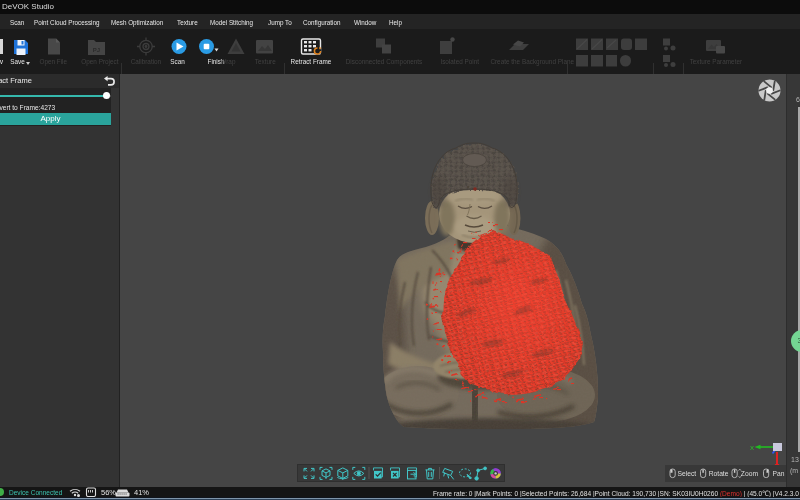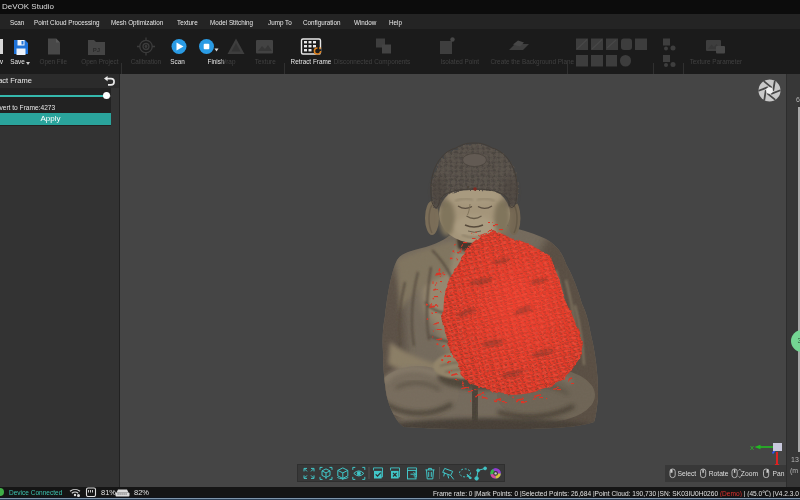--- a/index.html
+++ b/index.html
@@ -135,21 +135,21 @@
   <div class="tlabel dis" style="left:53px"><i>Open File</i></div>
   <div class="tlabel dis" style="left:100px"><i>Open Project</i></div>
   <div class="tsep" style="left:121px"></div>
   <div class="tlabel dis" style="left:146px"><i>Calibration</i></div>
   <div class="tlabel" style="left:178px"><i>Scan</i></div>
   <div class="tlabel" style="left:216px"><i>Finish</i></div>
   <div class="tlabel dis" style="left:228px"><i>Wrap</i></div>
   <div class="tlabel dis" style="left:265px"><i>Texture</i></div>
   <div class="tsep" style="left:284px"></div>
   <div class="tlabel" style="left:311px"><i>Retract Frame</i></div>
-  <div class="tlabel dis" style="left:372px"><i>Disconnected Components</i></div>
+  <div class="tlabel dis" style="left:384px"><i>Disconnected Components</i></div>
   <div class="tlabel dis" style="left:460px"><i>Isolated Point</i></div>
   <div class="tlabel dis" style="left:532px"><i>Create the Background Plane</i></div>
   <div class="tsep" style="left:567px"></div>
   <div class="tsep" style="left:653px"></div>
   <div class="tsep" style="left:683px"></div>
   <div class="tlabel dis" style="left:716px"><i>Texture Parameter</i></div>
 </div>
 <div class="abs" id="leftpanel">
   <div class="abs" style="left:0;top:0;width:119px;height:14px;background:#2b2b2b;overflow:hidden;">
     <div class="abs" style="left:-16px;top:0;width:140px;font-size:7.5px;color:#e8e8e8;line-height:14px;">Retract Frame</div>
@@ -539,19 +539,19 @@
       <path d="M3.8,6.2 a5.5,5.5 0 0 1 6.4,0"></path>
     </g>
     <circle cx="7" cy="8" r="1.2" fill="#dcdcdc"></circle>
     <circle cx="10.5" cy="8.5" r="1.5" fill="#dcdcdc"></circle>
     <rect x="18.5" y="1" width="9" height="8.5" rx="1.5" fill="none" stroke="#dcdcdc" stroke-width="1.1"></rect>
     <path d="M20.5,3 v2.5 m2,-2.5 v2.5 m2,-2.5 v2.5" stroke="#dcdcdc" stroke-width="0.9"></path>
     <path d="M48.5,5.5 h12 a1,1 0 0 1 1,1 v2 a1,1 0 0 1 -1,1 h-12 a1,1 0 0 1 -1,-1 v-2 a1,1 0 0 1 1,-1 z" fill="#dcdcdc"></path>
     <path d="M50,2.5 h9 l1.5,3 h-12 z" fill="#dcdcdc"></path>
     <path d="M49.5,7 h10" stroke="#2a2a2a" stroke-width="0.8" stroke-dasharray="1.2 0.8"></path>
   </svg>
-  <div class="abs" style="left:101px;top:1px;">81%</div>
-  <div class="abs" style="left:134px;top:1px;">82%</div>
+  <div class="abs" style="left:101px;top:1px;">56%</div>
+  <div class="abs" style="left:134px;top:1px;">41%</div>
   <div class="abs" style="left:433px;top:1px;white-space:nowrap;transform-origin:0 0;transform:scaleX(0.877);">Frame rate: 0 |Mark Points: 0 |Selected Points: 26,684 |Point Cloud: 190,730 |SN: SK03IU0H0260 <span style="color:#e03030">(Demo)</span> | (45.0℃) |V4.2.3.0</div>
 </div>
 <div class="abs" id="blueline1"></div>
 <div class="abs" id="blueline2"></div>
 <div class="abs" id="blueline3"></div>
 
 </body></html>

